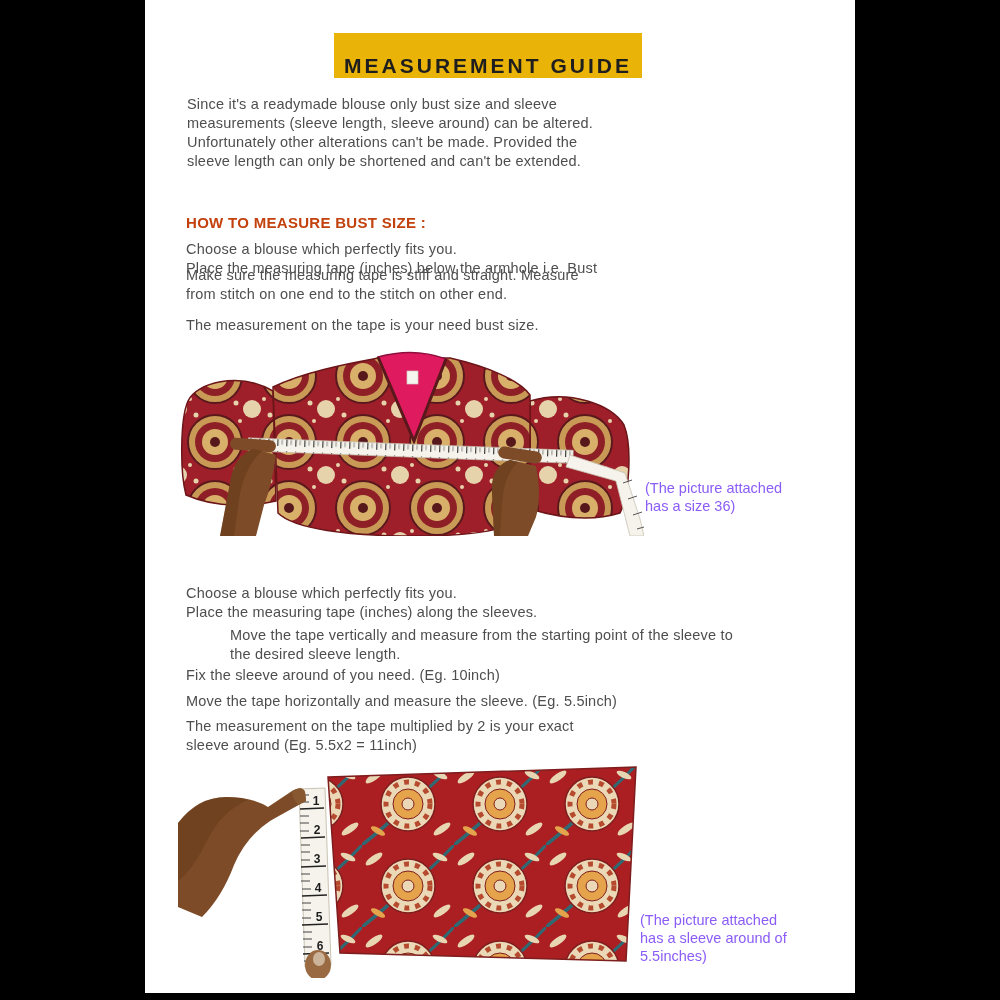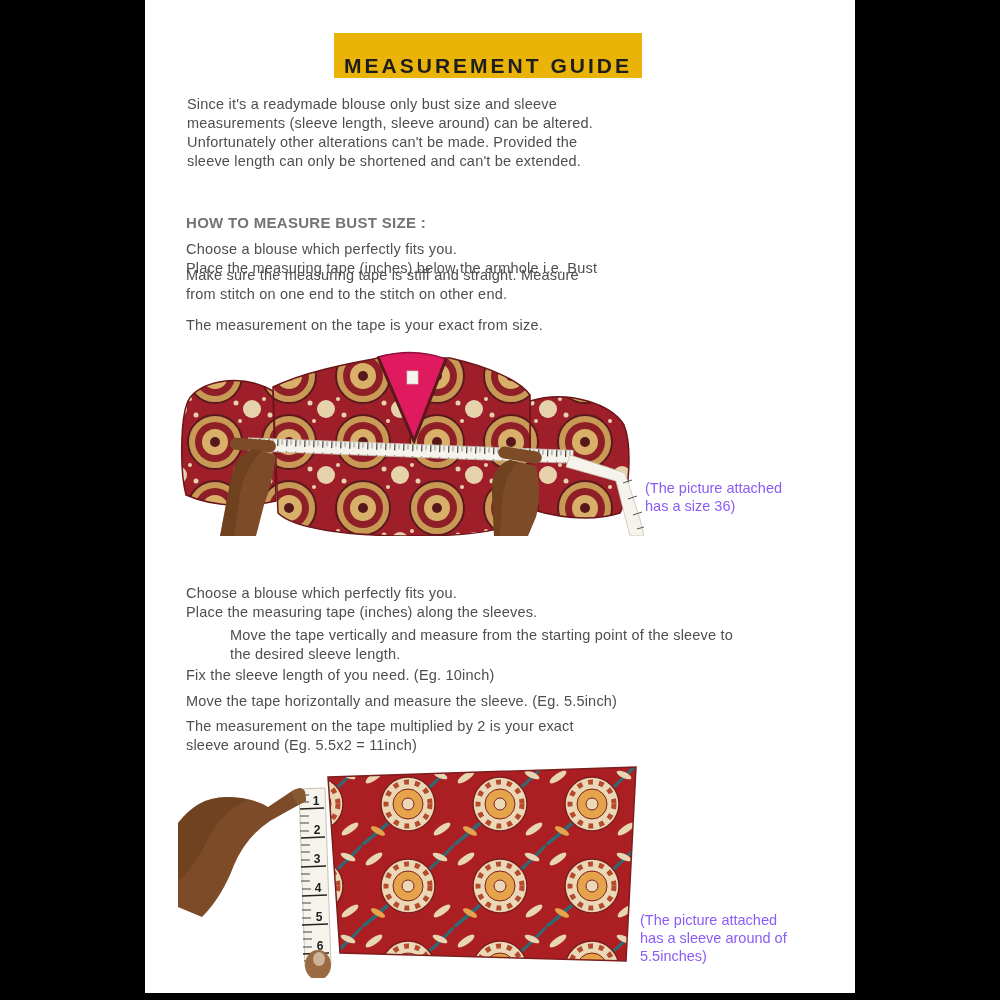--- a/index.html
+++ b/index.html
@@ -1,21 +1,21 @@
 <!DOCTYPE html>
 <html><head>
 <meta charset="utf-8">
 <style>
   html,body{margin:0;padding:0;background:#ffffff;}
   #frame{position:relative;width:1000px;height:1000px;overflow:hidden;background:#ffffff;
          font-family:"Liberation Sans","DejaVu Sans",sans-serif;}
   .abs{position:absolute;}
   .bar{position:absolute;top:0;height:1000px;background:#000;}
   .bodytext{margin:0;white-space:pre-line;font-size:14.5px;line-height:19px;color:#4e4e4e;letter-spacing:0.2px;}
-  .heading{margin:0;font-size:15px;font-weight:bold;color:#737373;letter-spacing:0.3px;}
+  .heading{margin:0;font-size:15px;font-weight:bold;color:#c2410c;letter-spacing:0.3px;}
   .caption{margin:0;white-space:pre-line;font-size:14.5px;line-height:18px;color:#8b5cf6;}
   #title-box{display:flex;align-items:center;justify-content:center;
              width:308px;height:45px;left:334px;top:33px;
              font-size:21px;font-weight:bold;letter-spacing:3px;color:#1e1e1e;}
   svg{display:block;}
 </style>
 </head>
 <body>
 
 <div id="frame">
@@ -31,21 +31,21 @@
   <p class="bodytext abs" style="left:187px;top:95px;width:470px;">Since it's a readymade blouse only bust size and sleeve
 measurements (sleeve length, sleeve around) can be altered.
 Unfortunately other alterations can't be made. Provided the
 sleeve length can only be shortened and can't be extended.</p>
 
   <h3 class="heading abs" style="left:186px;top:214px;">HOW TO MEASURE BUST SIZE :</h3>
   <p class="bodytext abs" style="left:186px;top:240px;width:480px;">Choose a blouse which perfectly fits you.
 Place the measuring tape (inches) below the armhole i.e. Bust</p>
   <p class="bodytext abs" style="left:186px;top:266px;width:480px;">Make sure the measuring tape is stiff and straight. Measure
 from stitch on one end to the stitch on other end.</p>
-  <p class="bodytext abs" style="left:186px;top:316px;width:480px;">The measurement on the tape is your exact from size.</p>
+  <p class="bodytext abs" style="left:186px;top:316px;width:480px;">The measurement on the tape is your need bust size.</p>
 
   <svg class="abs" style="left:178px;top:343px;" width="466" height="193" viewBox="0 0 466 193">
     <defs>
       <pattern id="pat-blouse" width="74" height="66" patternUnits="userSpaceOnUse">
         <rect width="74" height="66" fill="#9e1f2a"></rect>
         <circle cx="37" cy="33" r="27" fill="#c99a55"></circle>
         <circle cx="37" cy="33" r="27" fill="none" stroke="#5a181c" stroke-width="2"></circle>
         <circle cx="37" cy="33" r="20" fill="#8f1f26"></circle>
         <circle cx="37" cy="33" r="13" fill="#d9b06a"></circle>
         <circle cx="37" cy="33" r="5" fill="#57181c"></circle>
@@ -94,21 +94,21 @@
     </g>
   </svg>
 
   <p class="caption abs" style="left:645px;top:479px;width:180px;">(The picture attached
 has a size 36)</p>
 
   <p class="bodytext abs" style="left:186px;top:584px;width:560px;">Choose a blouse which perfectly fits you.
 Place the measuring tape (inches) along the sleeves.</p>
   <p class="bodytext abs" style="left:186px;top:626px;width:560px;margin-left:44px;">Move the tape vertically and measure from the starting point of the sleeve to
 the desired sleeve length.</p>
-  <p class="bodytext abs" style="left:186px;top:666px;width:560px;">Fix the sleeve length of you need. (Eg. 10inch)</p>
+  <p class="bodytext abs" style="left:186px;top:666px;width:560px;">Fix the sleeve around of you need. (Eg. 10inch)</p>
   <p class="bodytext abs" style="left:186px;top:692px;width:560px;">Move the tape horizontally and measure the sleeve. (Eg. 5.5inch)</p>
   <p class="bodytext abs" style="left:186px;top:717px;width:560px;">The measurement on the tape multiplied by 2 is your exact
 sleeve around (Eg. 5.5x2 = 11inch)</p>
 
   <svg class="abs" style="left:178px;top:763px;" width="462" height="215" viewBox="0 0 462 215">
     <defs>
       <pattern id="pat-fabric" width="92" height="82" patternUnits="userSpaceOnUse">
         <rect width="92" height="82" fill="#ab1f22"></rect>
         <path d="M0,82 Q30,58 46,41" stroke="#2f6a74" stroke-width="3.5" fill="none"></path>
         <path d="M92,0 Q68,26 46,41" stroke="#2f6a74" stroke-width="3" fill="none"></path>

